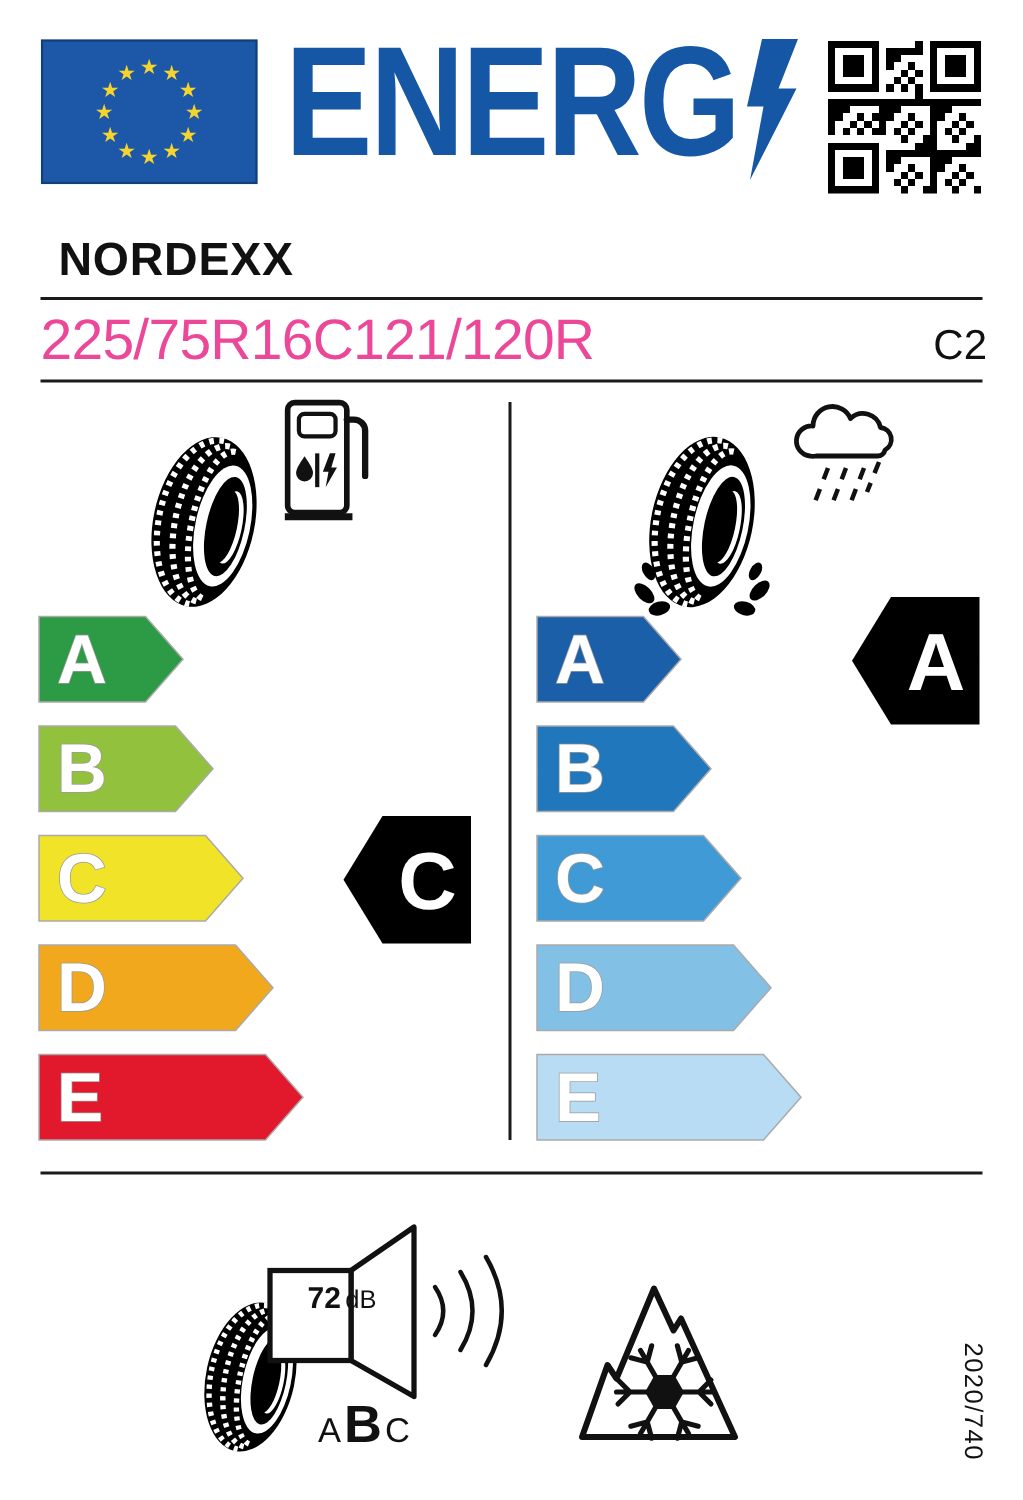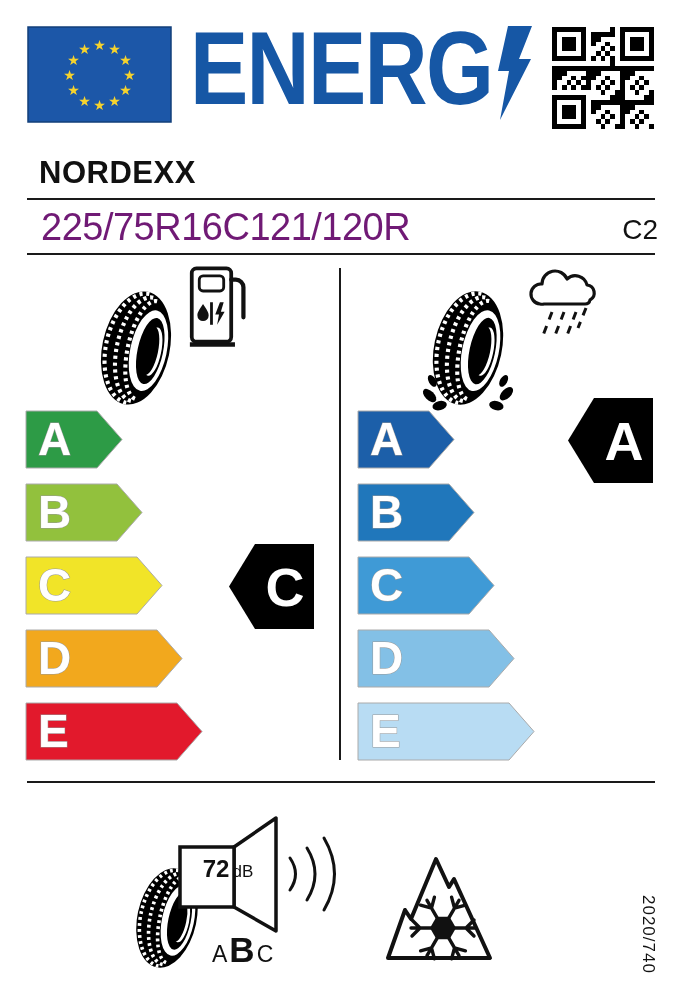--- a/index.html
+++ b/index.html
@@ -4,28 +4,28 @@
 <style>
   html,body{margin:0;padding:0;background:#fff;}
   body{width:682px;height:1000px;font-family:"Liberation Sans",sans-serif;}
   #label{position:relative;width:682px;height:1000px;background:#fff;overflow:hidden;}
   .abs{position:absolute;}
   .hline{position:absolute;left:27px;width:628px;height:2px;background:#1a1a1a;}
   .vline{position:absolute;width:2px;background:#1a1a1a;}
   .energ-text{position:absolute;left:190px;top:16px;font-size:104px;font-weight:bold;
     color:#1657a5;line-height:1.0;letter-spacing:-2px;transform:scaleX(0.84);transform-origin:left top;}
   .brand{position:absolute;left:39px;top:155px;font-size:31px;font-weight:bold;color:#111;letter-spacing:.5px;}
-  .tiresize{position:absolute;left:27px;top:206px;font-size:38px;color:#701a75;letter-spacing:-.5px;margin-left:14px;}
+  .tiresize{position:absolute;left:27px;top:206px;font-size:38px;color:#ec4899;letter-spacing:-.5px;}
   .tireclass{position:absolute;right:24px;top:214px;font-size:28px;color:#111;}
   svg text{font-family:"Liberation Sans",sans-serif;}
   .arrow-letter{font-size:46px;font-weight:bold;}
   .badge-letter{font-size:54px;font-weight:bold;}
   .noise-val{position:absolute;left:179px;top:855px;width:58px;display:flex;align-items:baseline;
     justify-content:center;gap:3px;color:#111;}
-  .noise-val .num{font-size:24px;font-weight:bold;margin-left:40px;}
+  .noise-val .num{font-size:20px;font-weight:bold;margin-left:40px;}
   .noise-val .unit{font-size:17px;}
   .abc{position:absolute;left:212px;top:930px;display:flex;align-items:baseline;gap:2px;color:#111;}
   .abc .small{font-size:23px;}
   .abc .big{font-size:35px;font-weight:bold;}
   .regulation{position:absolute;left:658px;top:895px;width:72px;font-size:17px;color:#111;
     transform:rotate(90deg);transform-origin:left top;letter-spacing:1px;white-space:nowrap;}
 </style>
 </head>
 <body>
 

